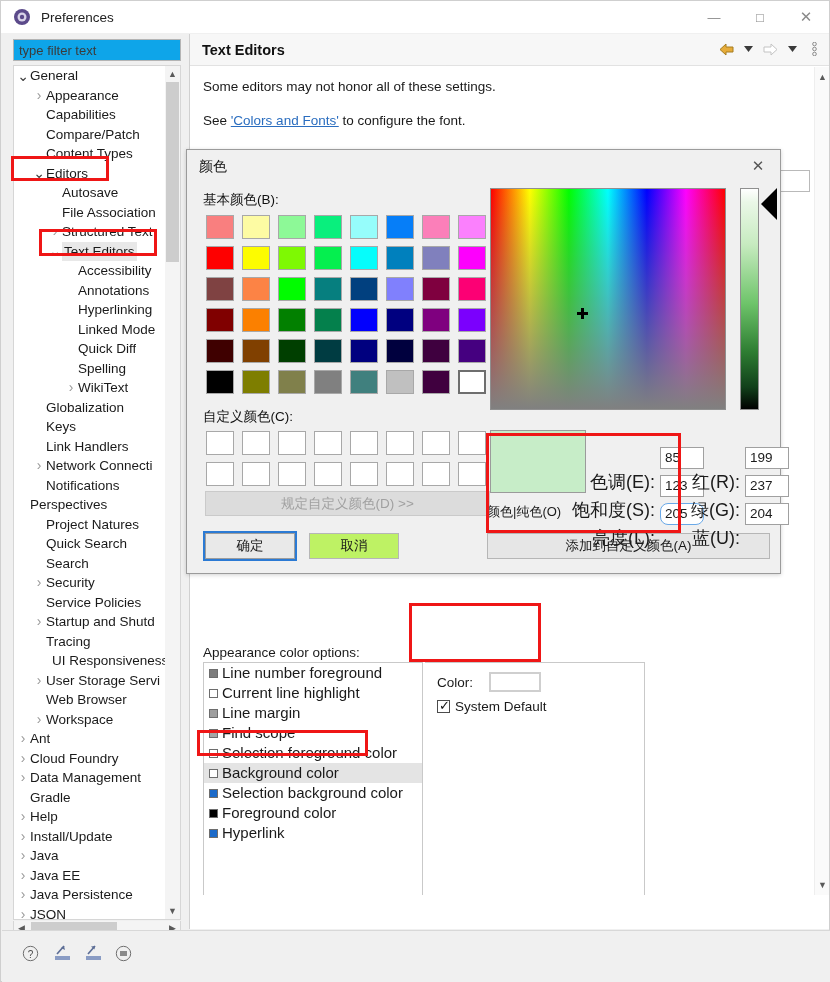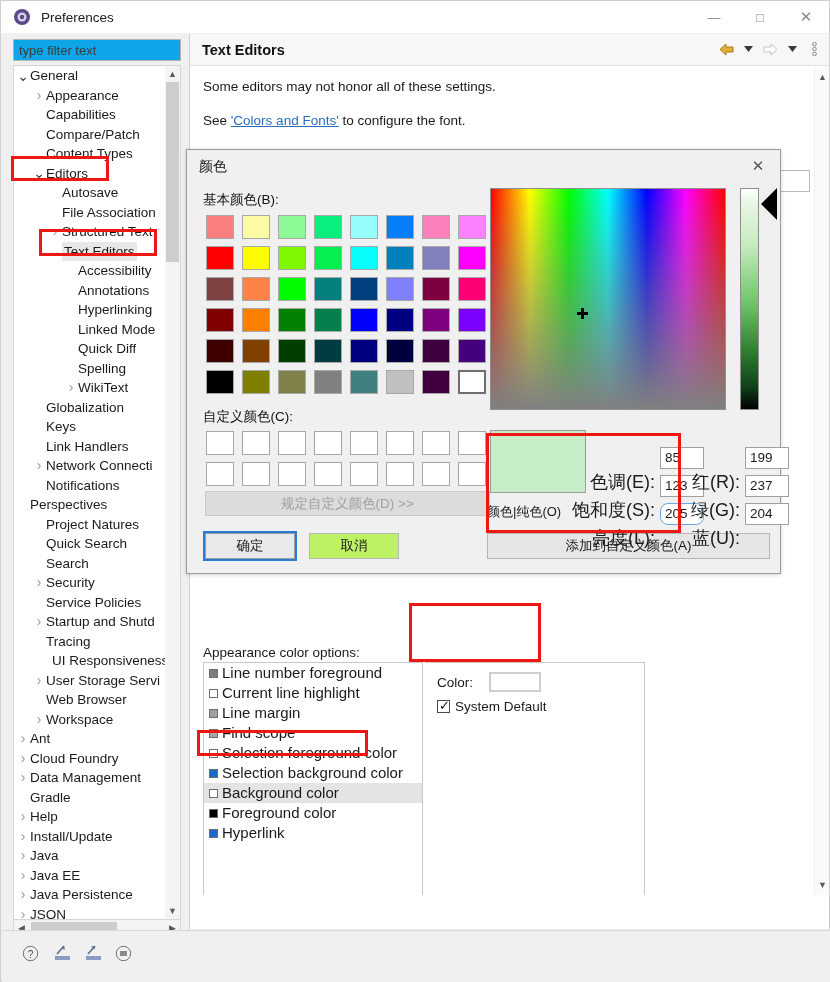--- a/index.html
+++ b/index.html
@@ -460,27 +460,27 @@
             <span>Line margin</span>
           </div>
           <div class="aco-row">
             <span class="sw" style="background: rgb(166, 166, 166);"></span>
             <span>Find scope</span>
           </div>
           <div class="aco-row">
             <span class="sw" style="background: rgb(255, 255, 255);"></span>
             <span>Selection foreground color</span>
           </div>
+          <div class="aco-row sel">
+            <span class="sw" style="background: rgb(255, 255, 255);"></span>
+            <span>Background color</span>
+          </div>
           <div class="aco-row">
             <span class="sw" style="background: rgb(27, 106, 201);"></span>
             <span>Selection background color</span>
-          </div>
-          <div class="aco-row sel">
-            <span class="sw" style="background: rgb(255, 255, 255);"></span>
-            <span>Background color</span>
           </div>
           <div class="aco-row">
             <span class="sw" style="background: rgb(0, 0, 0);"></span>
             <span>Foreground color</span>
           </div>
           <div class="aco-row">
             <span class="sw" style="background: rgb(27, 106, 201);"></span>
             <span>Hyperlink</span>
           </div>
         </div>

